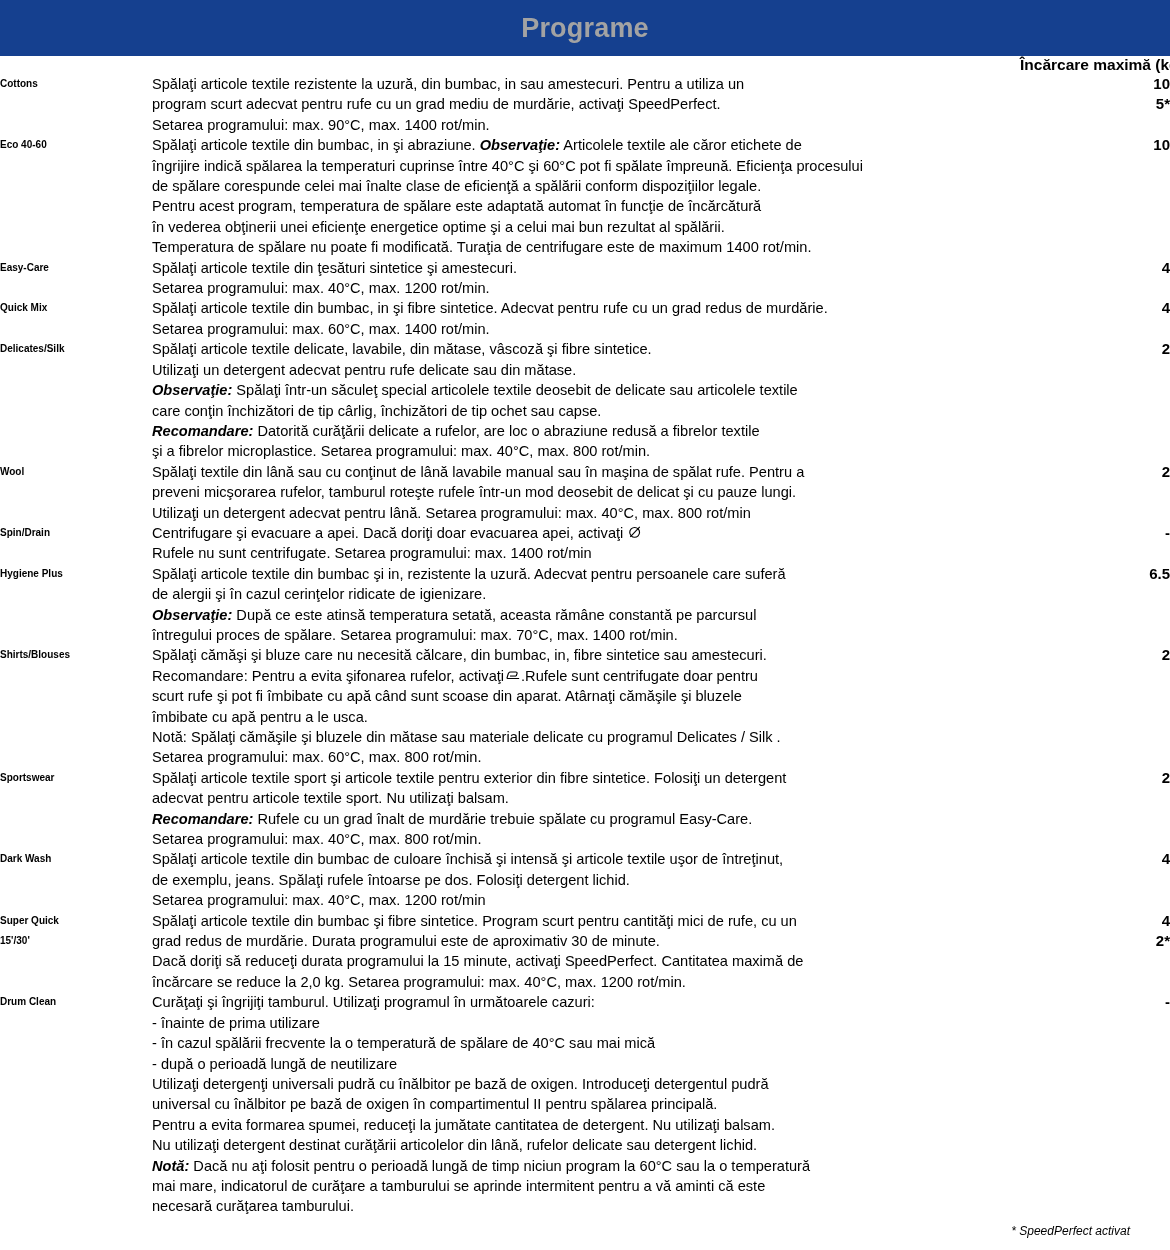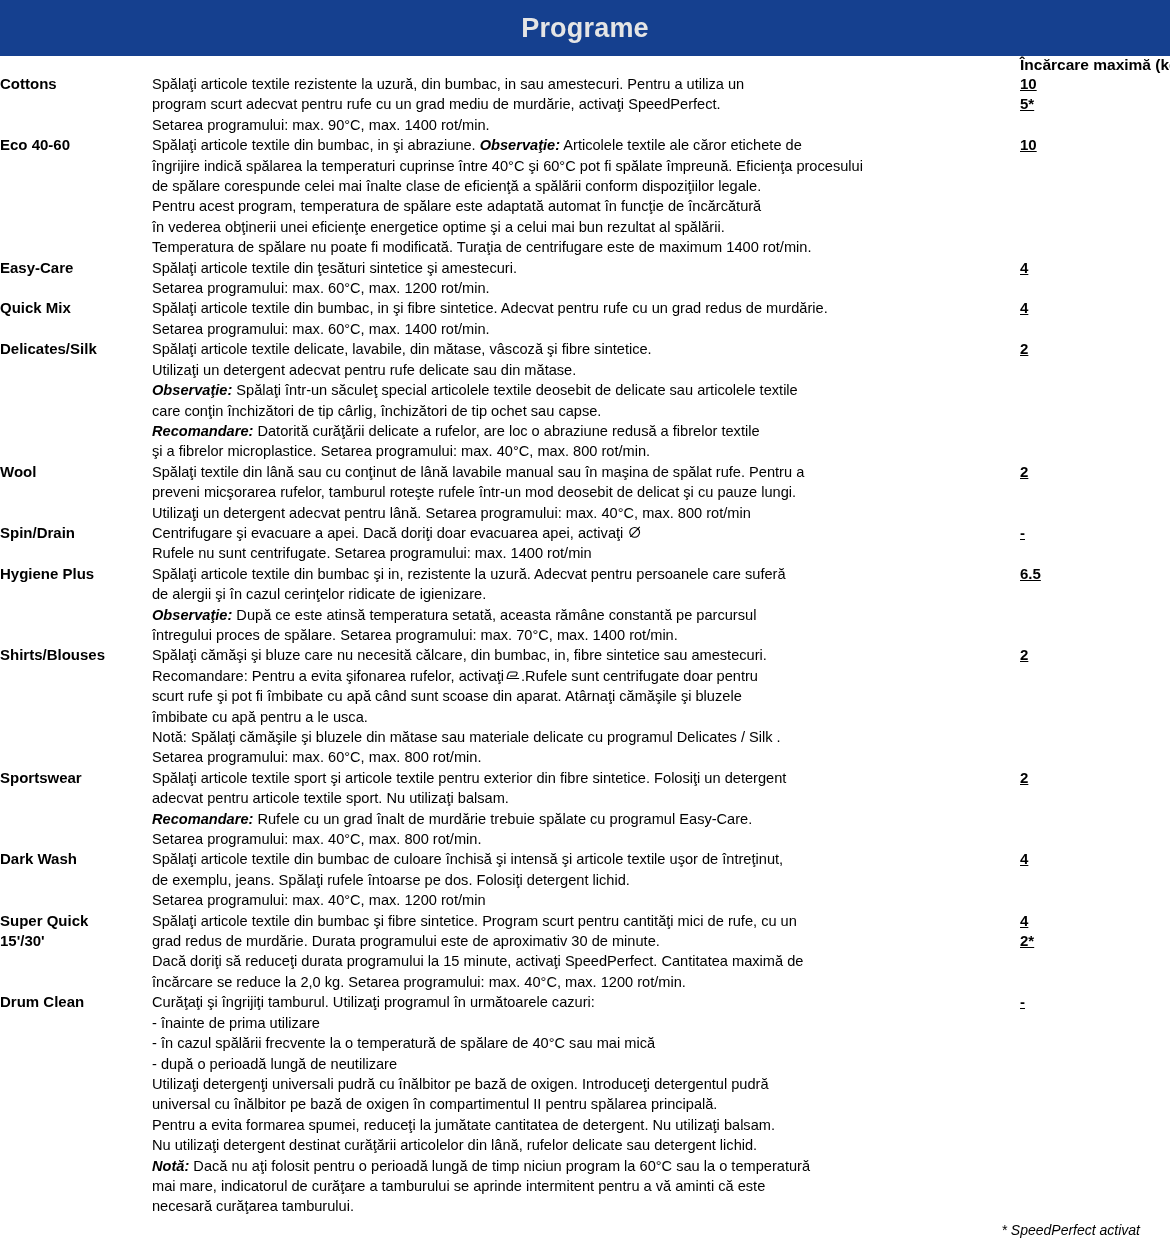--- a/index.html
+++ b/index.html
@@ -19,21 +19,21 @@
   
   .title-bar {
     height: 56px;
     background: #15408f;
     display: flex;
     align-items: center;
     justify-content: center;
   }
   .title-bar h1 {
     margin: 8px;
-    color: #e5e5e5;
+    color: #a3a3a3;
     font-size: 27px;
     font-weight: bold;
     letter-spacing: 0.2px;
   }
 
   
   .sheet {
     padding: 0;
   }
 
@@ -56,60 +56,59 @@
     text-align: center;
     padding: 24px 10px 4px 0;
     white-space: nowrap;
   }
 
   tr.prog > td {
     vertical-align: top;
     padding: 0;
   }
   td.name {
-    font-size: 15px;
+    font-size: 10px;
     font-weight: bold;
     padding-left: 54px;
     line-height: 20.4px;
     white-space: nowrap;
   }
   td.desc {
     font-size: 14.6px;
     line-height: 20.4px;
     padding-left: 8px;
   }
   td.load {
     font-size: 15px;
     font-weight: bold;
-    text-align: left;
+    text-align: right;
     line-height: 20.4px;
     padding-right: 16px;
     white-space: nowrap;
-    text-decoration: underline;
   }
   .desc-line { display: block; white-space: nowrap; }
   .lbl { font-weight: bold; font-style: italic; }
 
   
   .ico {
     display: inline-block;
     vertical-align: -2px;
     width: 15px;
     height: 15px;
     position: relative;
     margin: 0 1px;
   }
   .ico svg { display: block; }
 
   
   .footnote {
     position: absolute;
-    right: 30px;
+    right: 40px;
     bottom: 12px;
-    font-size: 14px;
+    font-size: 12px;
     font-style: italic;
     white-space: nowrap;
   }
 </style>
 </head>
 <body>
 
 <div class="title-bar">
   <h1>Programe</h1>
 </div>
@@ -157,21 +156,21 @@
           <td class="load">
             <span class="desc-line">10</span>
           </td>
         </tr>
         <tr class="prog">
           <td class="name">
             <span class="desc-line">Easy-Care</span>
           </td>
           <td class="desc">
             <span class="desc-line"><span>Spălaţi articole textile din ţesături sintetice şi amestecuri.</span></span>
-            <span class="desc-line"><span>Setarea programului: max. 60°C, max. 1200 rot/min.</span></span>
+            <span class="desc-line"><span>Setarea programului: max. 40°C, max. 1200 rot/min.</span></span>
           </td>
           <td class="load">
             <span class="desc-line">4</span>
           </td>
         </tr>
         <tr class="prog">
           <td class="name">
             <span class="desc-line">Quick Mix</span>
           </td>
           <td class="desc">

